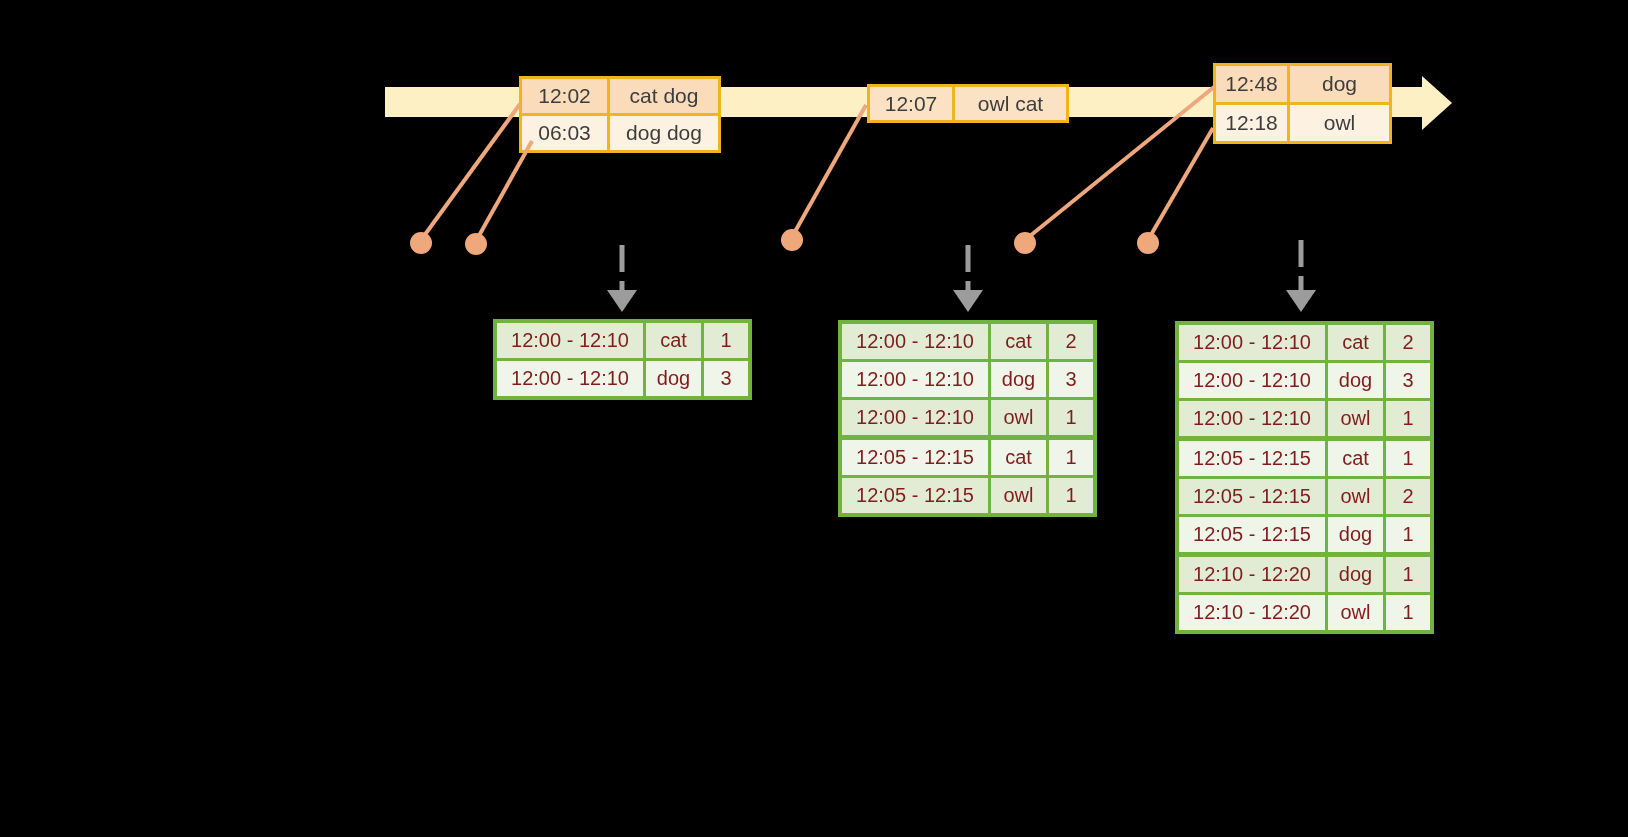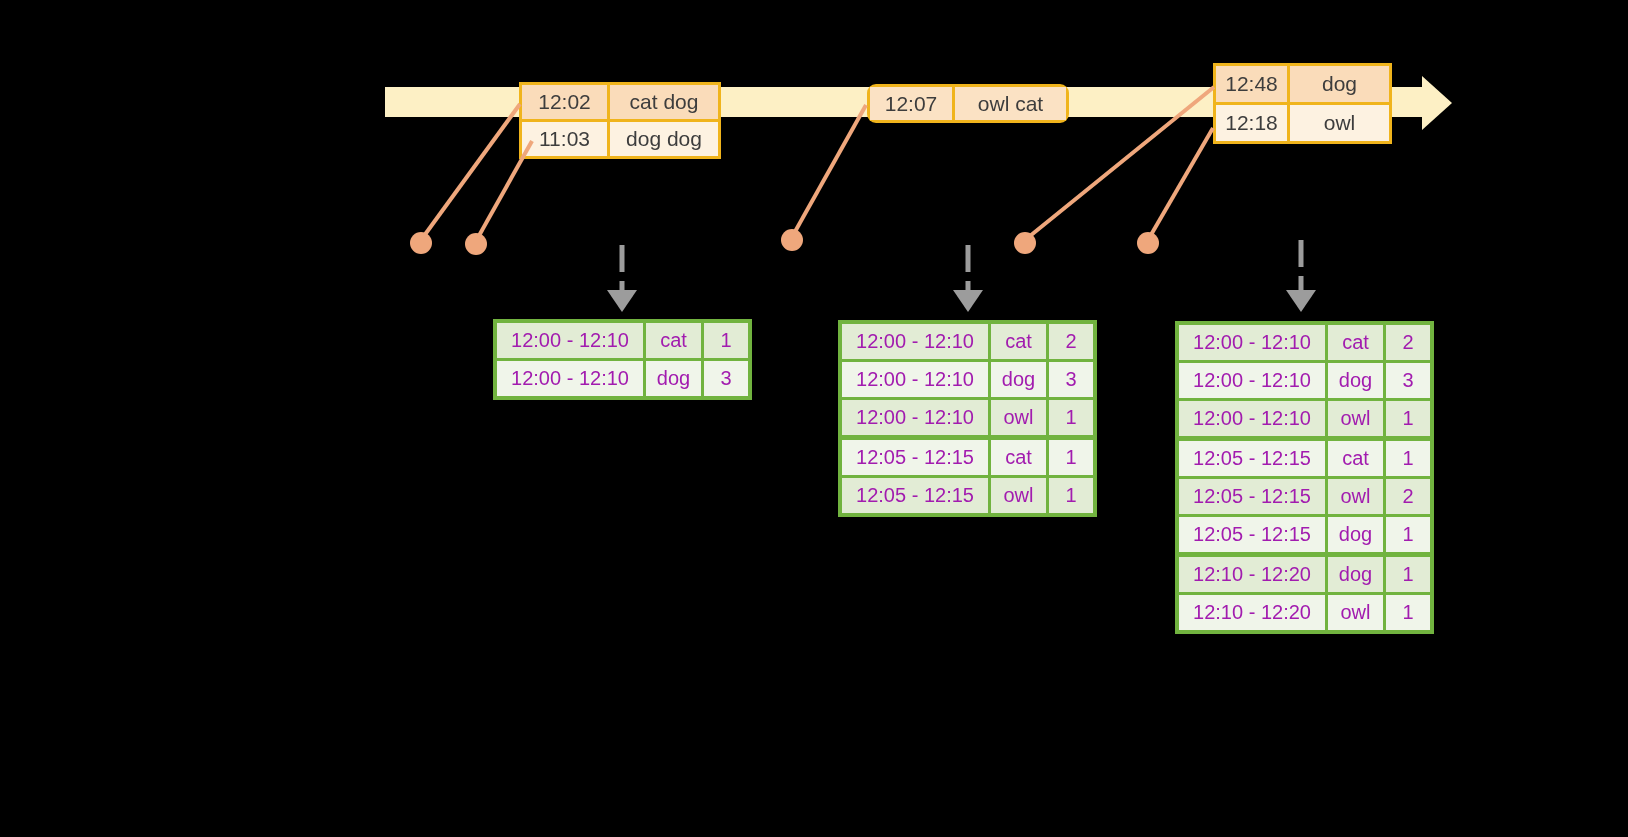--- a/index.html
+++ b/index.html
@@ -46,22 +46,22 @@
   .etable.e2 .erow { grid-template-columns: 82px 111px; height: 33px; }
   .etable.e3 .erow { grid-template-columns: 71px 99px;  height: 36px; }
   .ecell {
     display: flex; align-items: center; justify-content: center;
     font-size: 21px; color: #3d3d3d; white-space: nowrap;
   }
   .ecell.dark  { background: #fadcba; }
   .ecell.light { background: #fdf2e1; }
   .ecell.mid   { background: #fbe2c4; }
 
-  .e1 { left: 519px; top: 82px; }
-  .e2 { left: 867px; top: 84px; border-radius: 9px; }
+  .e1 { left: 519px; top: 76px; }
+  .e2 { left: 867px; top: 84px; }
   .e3 { left: 1213px; top: 63px; }
 
   
   .rtable {
     position: absolute;
     background: #71b33f;
     padding: 4px;
     display: flex;
     flex-direction: column;
     gap: 5px;
@@ -69,21 +69,21 @@
   }
   .rgroup { display: flex; flex-direction: column; gap: 3px; }
   .rrow {
     display: grid;
     grid-template-columns: 146px 55px 44px;
     gap: 3px;
     height: 35px;
   }
   .rcell {
     display: flex; align-items: center; justify-content: center;
-    font-size: 20px; color: #a21caf; white-space: nowrap;
+    font-size: 20px; color: #7f1d1d; white-space: nowrap;
   }
   .rcell.dark  { background: #e2ecd5; }
   .rcell.light { background: #f0f5ea; }
 
   .g1 { left: 493px;  top: 319px; }
   .g2 { left: 838px;  top: 320px; }
   .g3 { left: 1175px; top: 321px; }
 
   
   #overlay {
@@ -100,21 +100,21 @@
 
   <div class="band"></div>
   <div class="band-head"></div>
 
   <div class="etable e1">
     <div class="erow">
       <div class="ecell dark">12:02</div>
       <div class="ecell dark">cat dog</div>
     </div>
     <div class="erow">
-      <div class="ecell light">11:03</div>
+      <div class="ecell light">06:03</div>
       <div class="ecell light">dog dog</div>
     </div>
   </div>
 
   <div class="etable e2">
     <div class="erow">
       <div class="ecell mid">12:07</div>
       <div class="ecell mid">owl cat</div>
     </div>
   </div>

